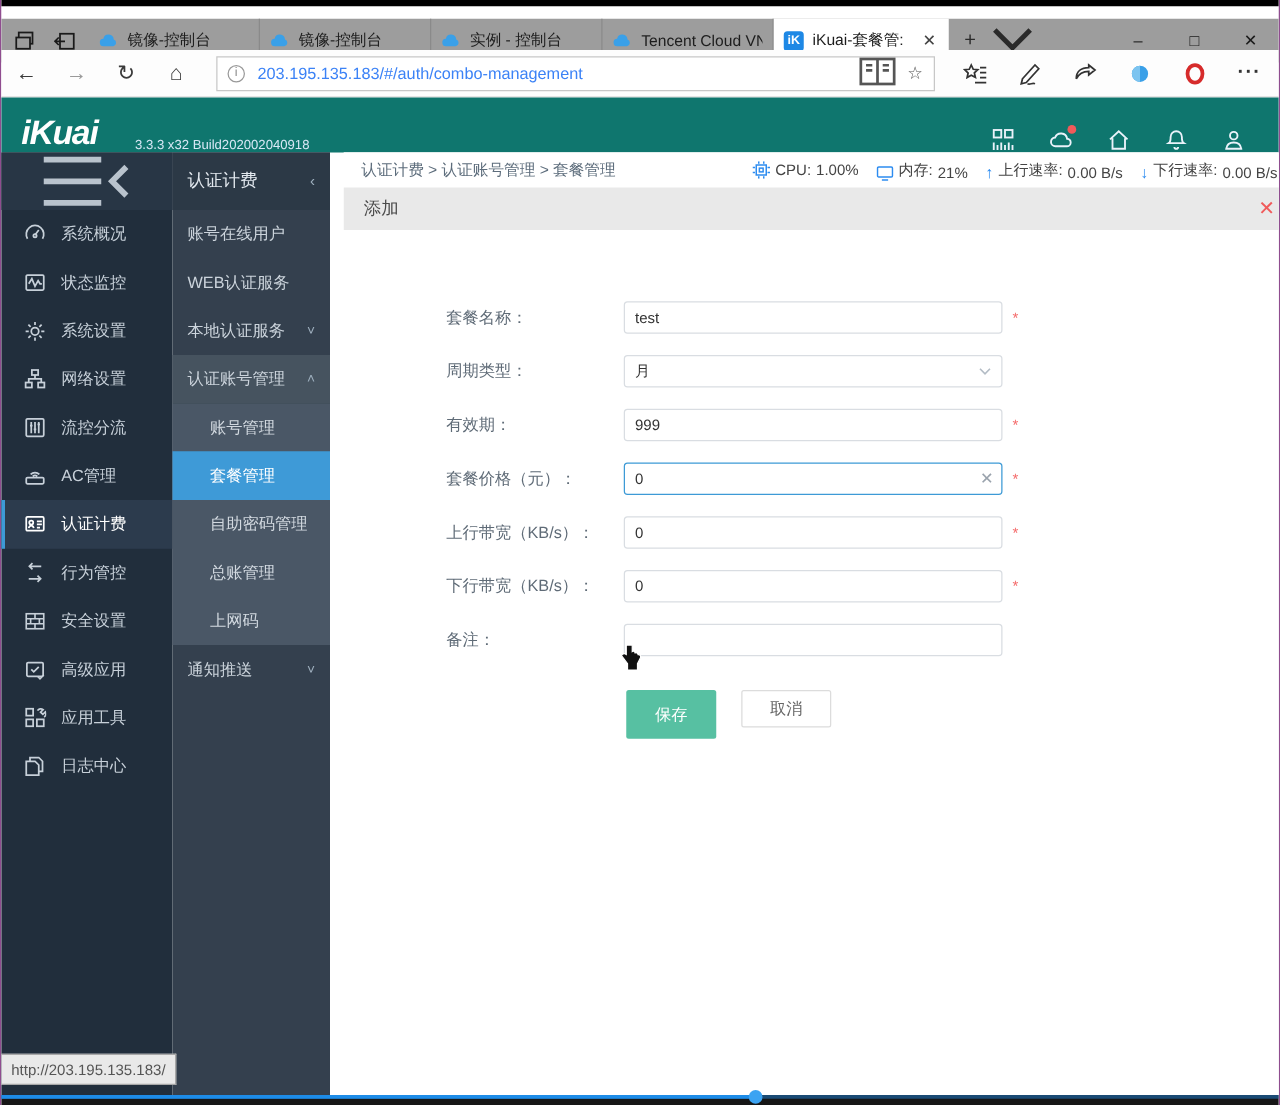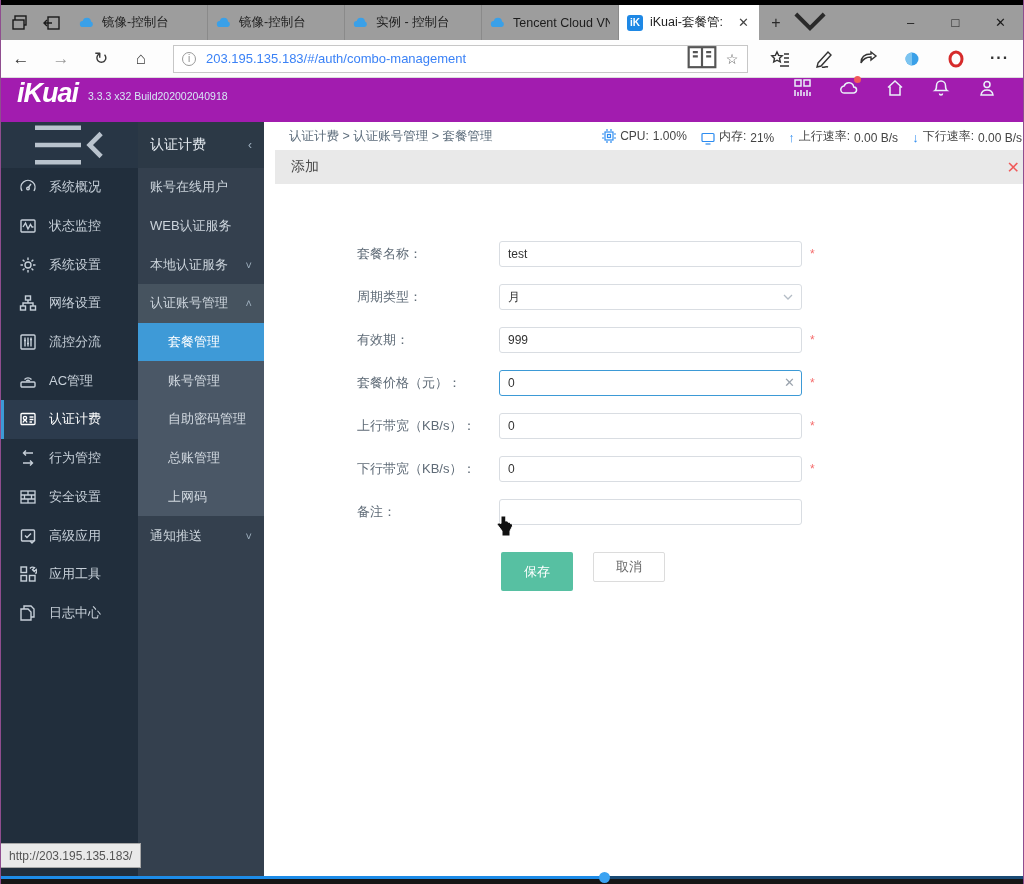--- a/index.html
+++ b/index.html
@@ -2,21 +2,21 @@
 <html><head>
 <meta charset="utf-8">
 <style>
   * { margin:0; padding:0; box-sizing:border-box; }
   html,body { width:1024px; height:884px; overflow:hidden; }
   body { font-family:"Liberation Sans","DejaVu Sans",sans-serif; background:#000; }
   .win { position:relative; width:1024px; height:884px; background:#fff; overflow:hidden; border-left:1px solid #8f4d8f; border-right:1px solid #8f4d8f; }
 
   
   .topstrip { position:absolute; left:0; top:0; width:100%; height:5px; background:#000; }
-  .tabbar { position:absolute; left:0; top:5px; width:100%; height:35px; background:#9d9d9d; display:flex; align-items:stretch; }
+  .tabbar { position:absolute; left:0; top:15px; width:100%; height:35px; background:#9d9d9d; display:flex; align-items:stretch; }
   .winbtns-left { display:flex; align-items:center; padding:0 10px; gap:14px; }
   .wb-ic { width:18px; height:18px; color:#1a1a1a; }
   .tab { width:137px; display:flex; align-items:center; gap:7px; padding:0 8px; font-size:12.5px; color:#1d1d1d; border-right:1px solid #8a8a8a; overflow:hidden; white-space:nowrap; }
   .tab.active { background:#fff; border-right:none; width:140px; }
   .tab .title { overflow:hidden; text-overflow:clip; white-space:nowrap; flex:1; }
   .favicon-cloud { width:16px; height:16px; flex:none; }
   .favicon-ik { width:16px; height:16px; flex:none; background:#1e88e5; color:#fff; border-radius:3px; font-size:10px; font-weight:bold; display:flex; align-items:center; justify-content:center; }
   .tab-close { color:#444; font-size:13px; padding:0 2px; }
   .newtab, .tablist { display:flex; align-items:center; justify-content:center; width:34px; color:#2a2a2a; font-size:16px; }
   .winctrls { margin-left:auto; display:flex; }
@@ -26,21 +26,21 @@
   .nav-ic { width:40px; text-align:center; font-size:17px; color:#3a3a3a; }
   .nav-ic.fwd { color:#9a9a9a; }
   .urlbox { margin-left:12px; width:575px; height:28px; border:1px solid #c7c7c7; background:#fff; display:flex; align-items:center; font-size:13px; color:#333; }
   .info-ic { width:30px; text-align:center; color:#8a8a8a; font-size:12px; border-right:1px solid #e0e0e0; margin-right:9px; line-height:26px; }
   .urltext { flex:1; color:#3b82f6; }
   .rv-ic, .star-ic { width:30px; text-align:center; color:#555; font-size:14px; }
   .tb-right { display:flex; align-items:center; margin-left:22px; gap:24px; }
   .tb-ic { width:20px; height:20px; color:#333; }
 
   
-  .appheader { position:absolute; left:0; top:78px; width:100%; height:44px; background:#a21caf; color:#fff; display:flex; align-items:flex-start; }
+  .appheader { position:absolute; left:0; top:78px; width:100%; height:44px; background:#0f766e; color:#fff; display:flex; align-items:flex-end;gap:20px; }
   .logo { font-size:27px; font-weight:bold; font-style:italic; letter-spacing:-1px; margin-left:16px; }
   .version { font-size:10.5px; margin-left:10px; margin-top:12px; color:#d7e7f5; }
   .hdr-icons { margin-left:auto; display:flex; align-items:center; gap:26px; margin-right:26px; }
   .hdr-ic { width:20px; height:20px; position:relative; color:#eaf2fa; }
   .red-dot { position:absolute; right:-2px; top:-2px; width:7px; height:7px; border-radius:50%; background:#f05a5a; }
 
   
   .body-row { position:absolute; left:0; top:122px; width:100%; height:754px; }
   .sb1 { position:absolute; left:0; top:0; width:137px; height:100%; background:#212e3c; }
   .sb1-top { height:46px; display:flex; align-items:center; justify-content:center; color:#b9c3cd; background:#283645; font-size:15px; }
@@ -393,25 +393,25 @@
       </div>
       <div class="sb2-item">
         <span>本地认证服务</span>
         <span class="chev">˅</span>
       </div>
       <div class="sb2-item sb2-group">
         <span>认证账号管理</span>
         <span class="chev">˄</span>
       </div>
       <div class="sb2-sub">
+        <div class="sub-item">
+          <span>账号管理</span>
+        </div>
         <div class="sub-item active">
           <span>套餐管理</span>
-        </div>
-        <div class="sub-item">
-          <span>账号管理</span>
         </div>
         <div class="sub-item">
           <span>自助密码管理</span>
         </div>
         <div class="sub-item">
           <span>总账管理</span>
         </div>
         <div class="sub-item">
           <span>上网码</span>
         </div>

